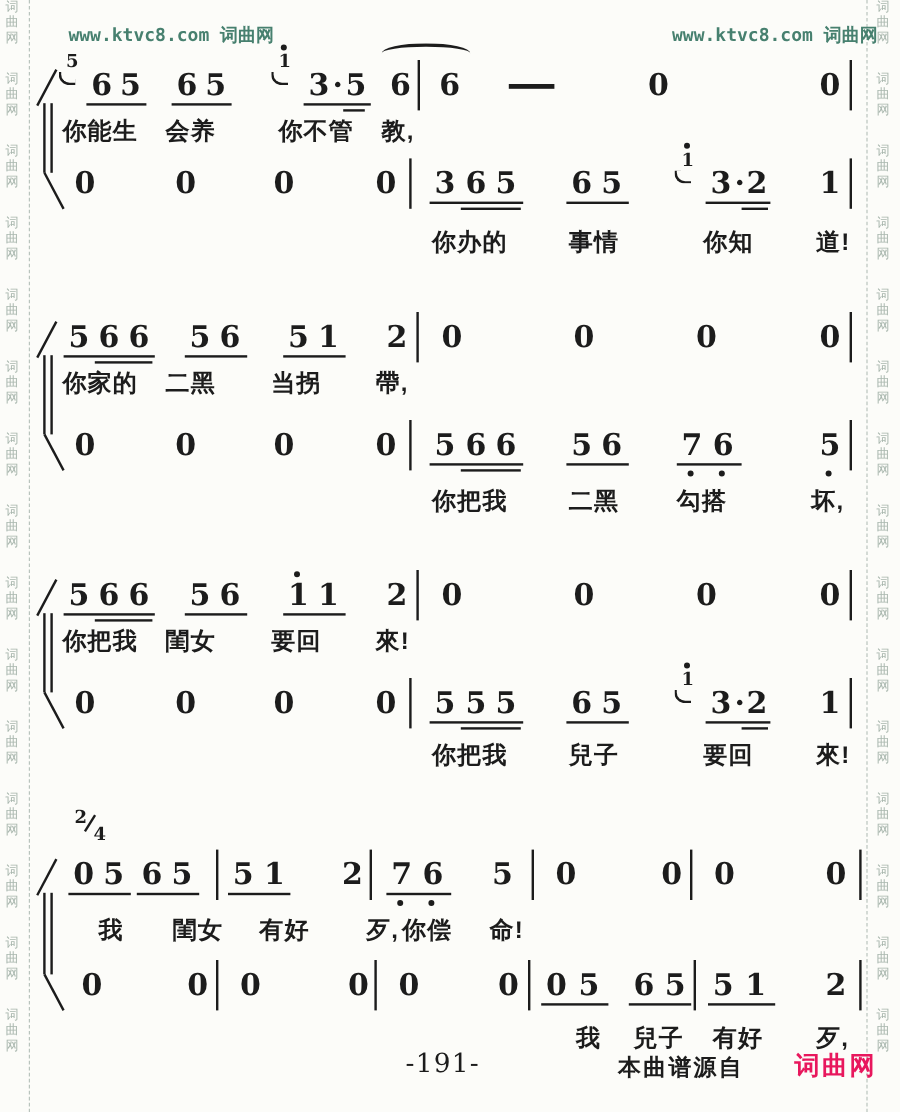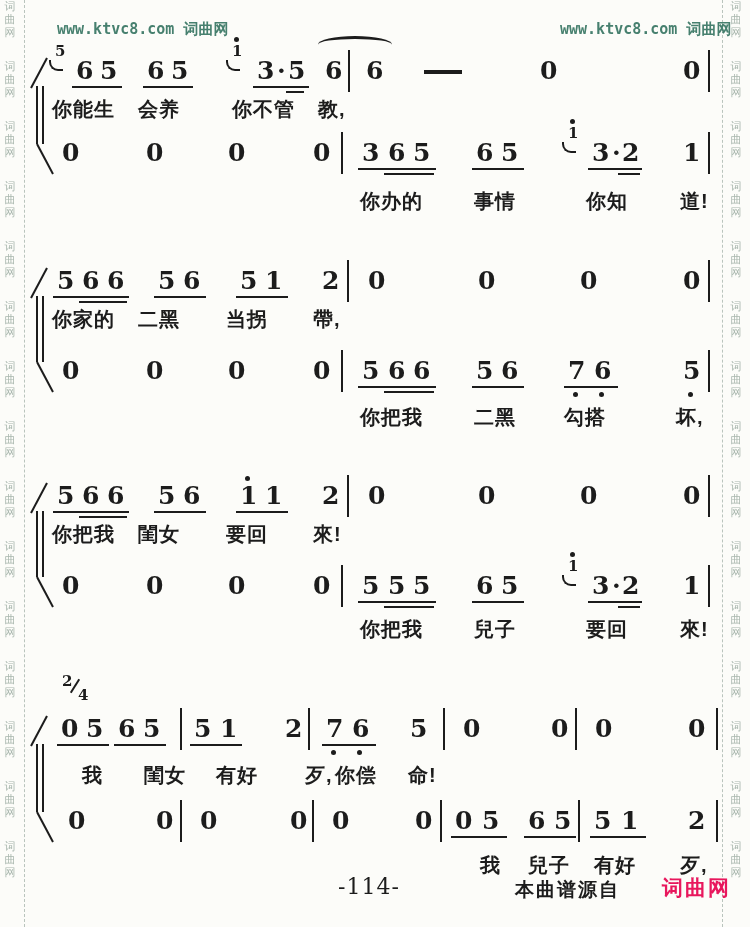--- a/index.html
+++ b/index.html
@@ -385,16 +385,16 @@
       <div class="bar" style="left: 716px; top: 800px; background: rgb(28, 28, 28);"></div>
       <div class="beam" style="left: 451px; top: 836px; width: 56px; background: rgb(28, 28, 28);"></div>
       <div class="beam" style="left: 524px; top: 836px; width: 52px; background: rgb(28, 28, 28);"></div>
       <div class="beam" style="left: 590px; top: 836px; width: 56px; background: rgb(28, 28, 28);"></div>
       <div class="lyr" style="left: 480px; top: 852px; color: rgb(28, 28, 28);">我</div>
       <div class="lyr" style="left: 528px; top: 852px; color: rgb(28, 28, 28);">兒子</div>
       <div class="lyr" style="left: 594px; top: 852px; color: rgb(28, 28, 28);">有好</div>
       <div class="lyr" style="left: 680px; top: 852px; color: rgb(28, 28, 28);">歹,</div>
     </div>
 
-  <div class="pageno" style="left: 338px; top: 874px; color: rgb(28, 28, 28);">-114-</div>
+  <div class="pageno" style="left: 338px; top: 874px; color: rgb(28, 28, 28);">-191-</div>
   <div class="credit" style="left: 515px; top: 877px; color: rgb(28, 28, 28);">本曲谱源自</div>
   <div class="sitename" style="left: 662px; top: 874px; color: rgb(232, 23, 93);">词曲网</div>
 </div>
 
 </body></html>

